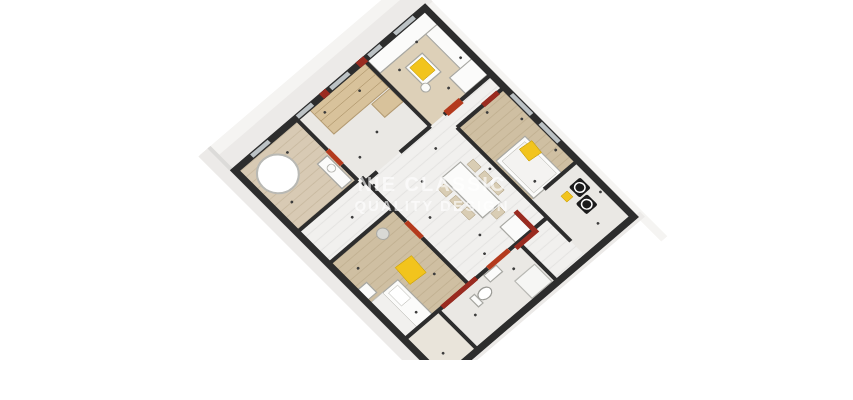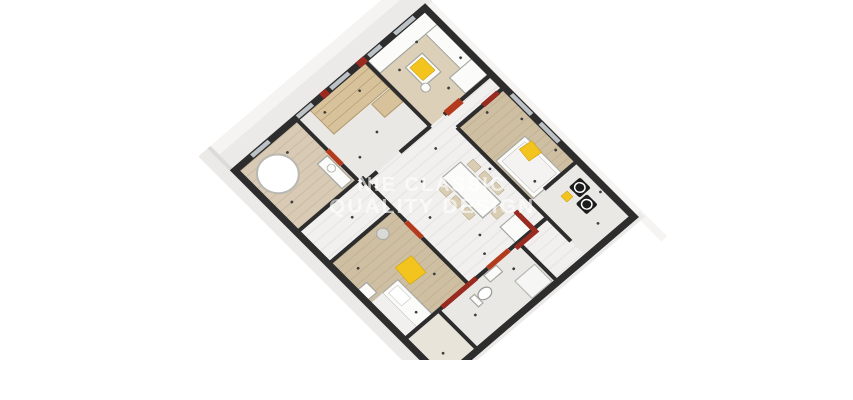--- a/index.html
+++ b/index.html
@@ -11,21 +11,21 @@
   .red-bright{stroke:var(--red-bright,#b43a1d);fill:none;}
   .window{stroke:var(--window,#bcc2c5);fill:none;}
   .furn{fill:var(--furniture-white,#fbfbfa);stroke:var(--furniture-stroke,#a8a8a3);stroke-width:1.2;}
   .chair{fill:var(--chair-tan,#d9cdb4);stroke:#b9ac90;stroke-width:0.8;}
   .yellow{fill:var(--accent-yellow,#f2c41d);stroke:#d0a60e;stroke-width:0.8;}
   .dot{fill:#3c3c3c;}
   .watermark{position:absolute;left:302px;top:174px;width:260px;text-align:center;
              color:var(--watermark,rgba(255,255,255,0.62));font-weight:bold;
              text-transform:uppercase;letter-spacing:2px;line-height:21px;pointer-events:none;}
   .watermark .l1{font-size:20px;}
-  .watermark .l2{font-size:21px;}
+  .watermark .l2{font-size:15px;}
 </style>
 </head>
 <body>
 
 <div class="stage">
   <svg width="853" height="400" viewBox="0 0 853 400">
     <defs>
       <pattern id="wood" width="8" height="8" patternUnits="userSpaceOnUse">
         <path d="M4 0 V8" stroke="rgba(110,85,40,0.13)" stroke-width="1"></path>
       </pattern>

